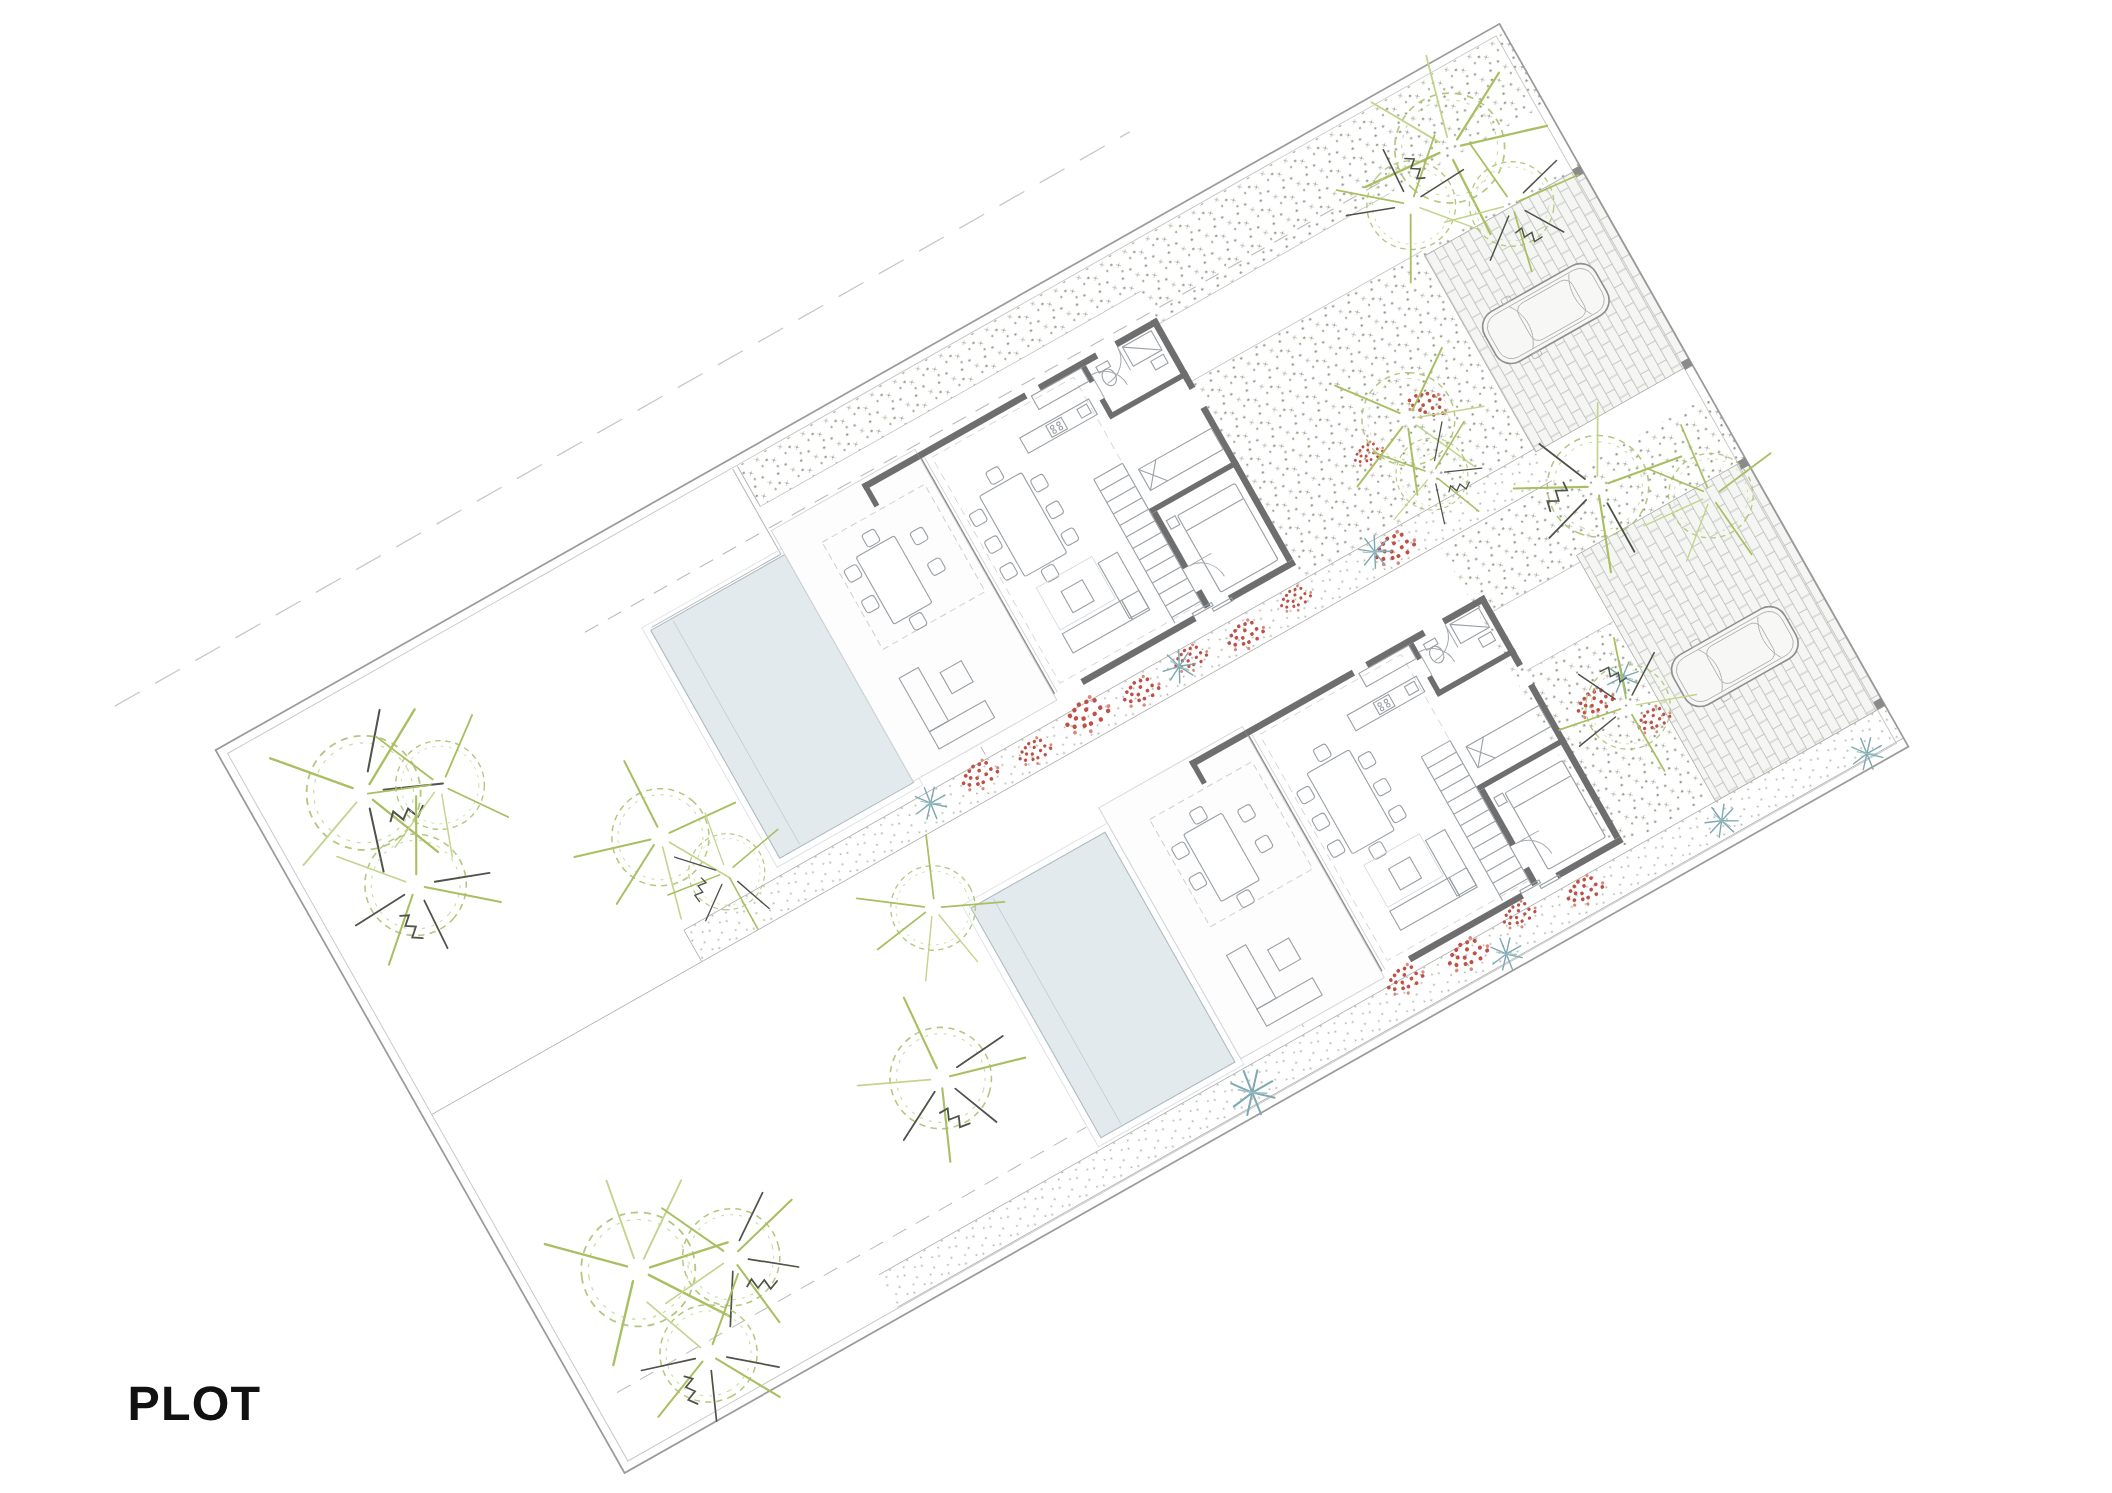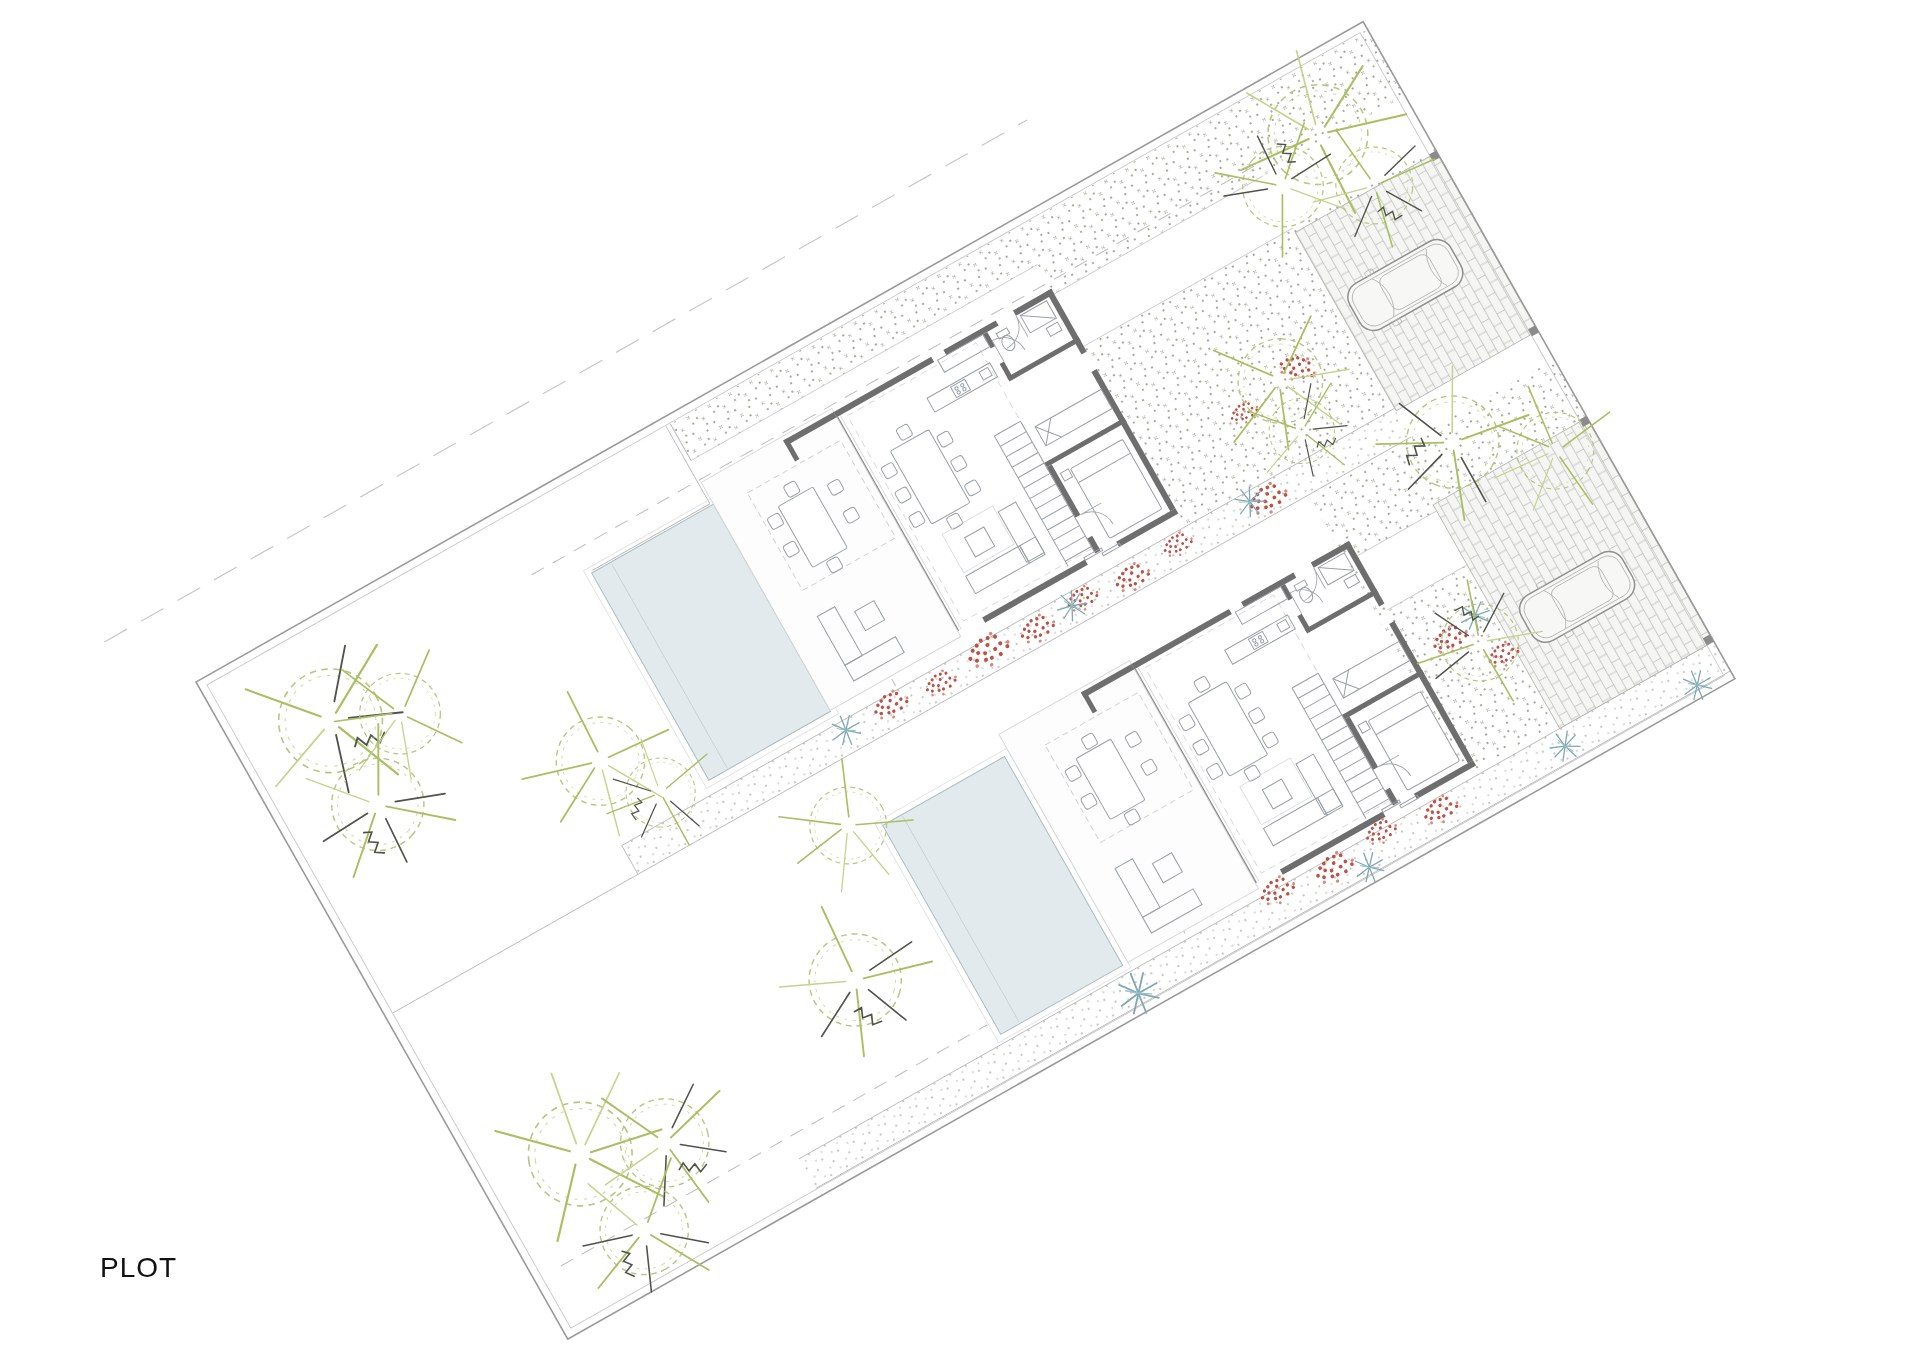--- a/index.html
+++ b/index.html
@@ -1,21 +1,21 @@
 <!DOCTYPE html>
 <html style="--c-label: #111111; --c-boundary: #9b9b9b; --c-wall: #6e6e6e; --c-furniture: #9aa0a6; --c-gravel_dot: #8f957f; --c-brick_line: #b2b6ae; --c-pool_fill: #e3eaee; --c-pool_edge: #aebbc1; --c-tree_outline: #b5c77f; --c-tree_green: #a9bf62; --c-tree_dark: #4f534a; --c-flower_red: #c04f45; --c-plant_teal: #7fa9b2; --c-car_outline: #8f8f8f; --c-dash: #bdbdbd;"><head>
 <meta charset="utf-8">
 <style>
   html,body{margin:0;padding:0;background:#fff;}
   .canvas{position:relative;width:1920px;height:1357px;background:#fff;overflow:hidden;
           font-family:"Liberation Sans",sans-serif;}
   .site{position:absolute;left:196px;top:682px;width:1341px;height:755px;
         transform:rotate(-29.5deg);transform-origin:0 0;}
   .site svg{overflow:visible;display:block;}
-  .plot-label{position:absolute;left:100px;top:1252px;font-size:28px;font-weight:normal;
+  .plot-label{position:absolute;left:116px;top:1252px;font-size:44px;font-weight:bold;
               letter-spacing:1px;color:var(--c-label,#111);}
   
   .wall{fill:var(--c-wall,#6e6e6e);}
   .furn{fill:none;stroke:var(--c-furniture,#9aa0a6);stroke-width:1;}
   .furnf{fill:#ffffff;stroke:var(--c-furniture,#9aa0a6);stroke-width:1;}
   .rug{fill:none;stroke:#d6d9db;stroke-width:.8;}
   .thin{stroke:#c4c8ca;fill:none;stroke-width:.8;}
   .thin2{stroke:#b5b5b5;fill:none;stroke-width:.9;}
   .dash{stroke:var(--c-dash,#bdbdbd);stroke-dasharray:14 10;fill:none;stroke-width:1;}
   .dashst{stroke:#c8c8c8;stroke-dasharray:26 16;fill:none;stroke-width:1.2;}

